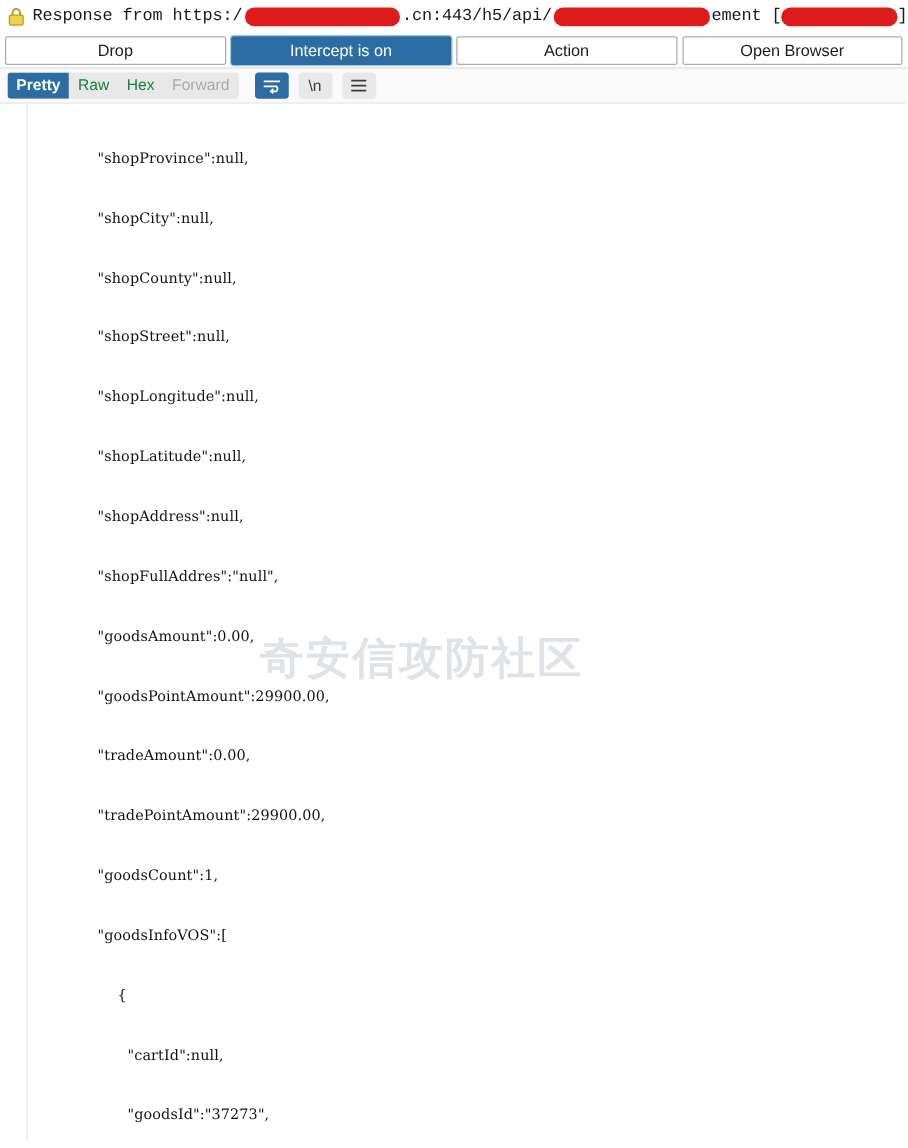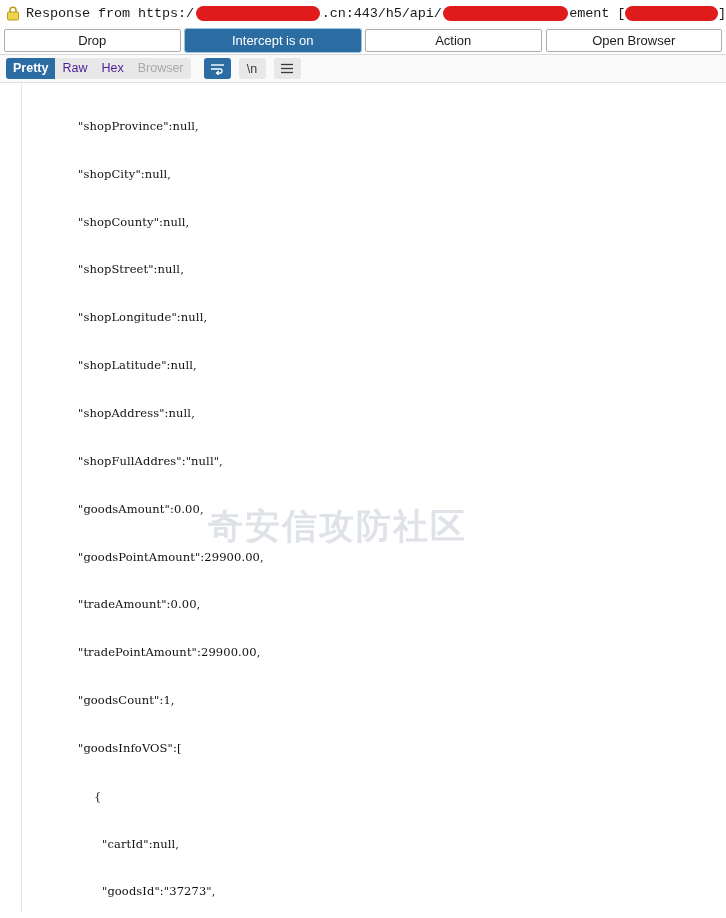--- a/index.html
+++ b/index.html
@@ -80,21 +80,21 @@
     display:flex; align-items:stretch;
     background:#e8e8e8;
     border-radius:3px;
     height:21px;
     overflow:hidden;
   }
   .seg{
     padding:0 7px;
     line-height:21px;
     font-size:12.5px;
-    color:#4c1d95;
+    color:#15803d;
     cursor:pointer;
     font-family:"Liberation Sans", sans-serif;
     white-space:nowrap;
   }
   .seg.active{ background:#2b6ca3; color:#ffffff; font-weight:600;}
   .seg.disabled{ color:#a9a9a9; cursor:default;}
   .iconbtn{
     width:27px; height:21px;
     background:#e8e8e8;
     border-radius:3px;
@@ -175,21 +175,21 @@
   <div class="abtn">Action</div>
   <div class="abtn">Open Browser</div>
 </div>
 <div id="row-sep"></div>
 
 <div id="viewbar">
   <div class="segwrap">
     <div class="seg active">Pretty</div>
     <div class="seg">Raw</div>
     <div class="seg">Hex</div>
-    <div class="seg disabled">Browser</div>
+    <div class="seg disabled">Forward</div>
   </div>
   <div class="iconbtn active" style="margin-left:8px;">
     <svg width="15" height="12" viewBox="0 0 15 12">
       <line x1="1" y1="2" x2="14" y2="2" stroke="#ffffff" stroke-width="1.4"></line>
       <path d="M1 6 H11 a2.4 2.4 0 0 1 0 4 H7" fill="none" stroke="#ffffff" stroke-width="1.4"></path>
       <path d="M8.7 8.1 L6.6 10 L8.7 11.8" fill="none" stroke="#ffffff" stroke-width="1.4"></path>
     </svg>
   </div>
   <div class="iconbtn">
     <span class="nl">\n</span>

